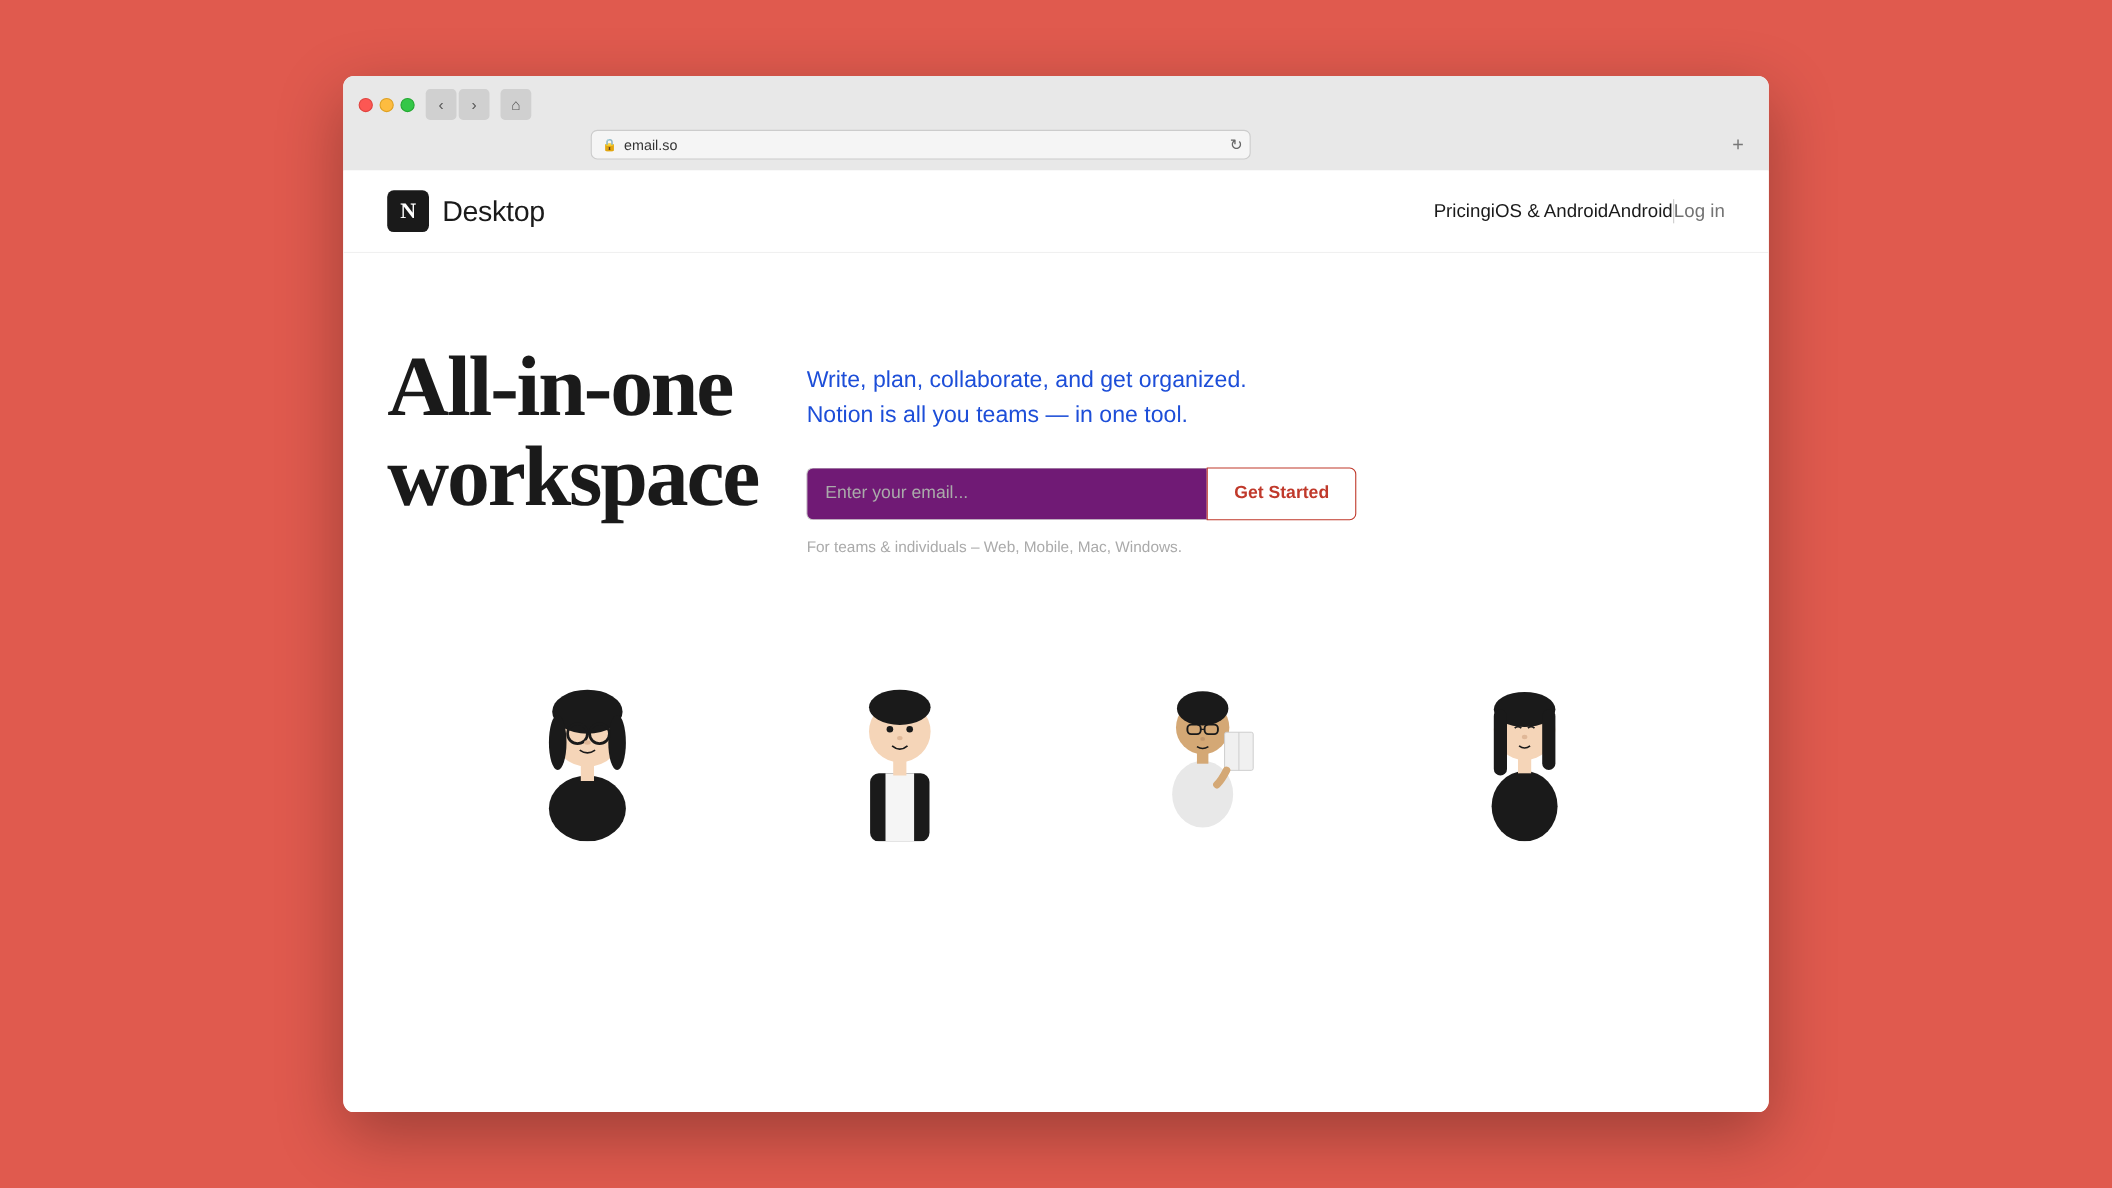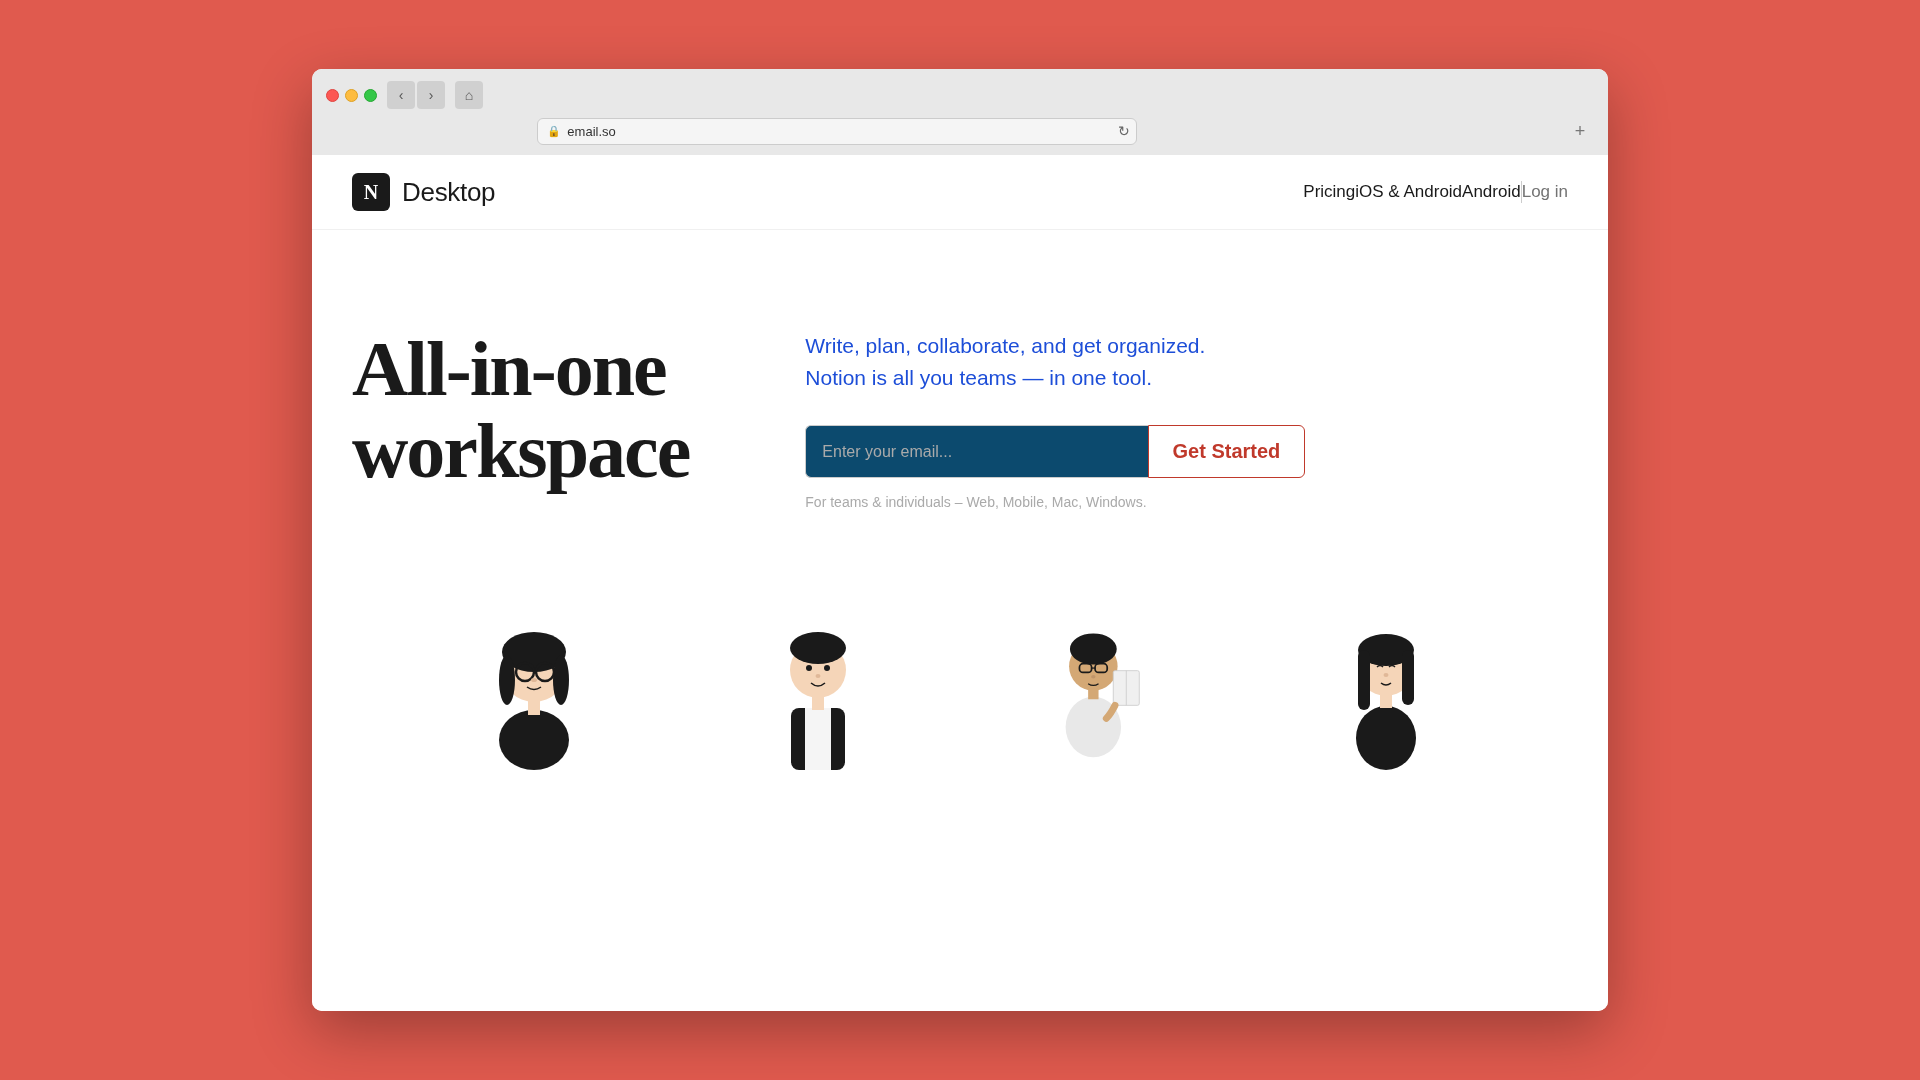--- a/index.html
+++ b/index.html
@@ -227,23 +227,23 @@
       font-size: 17px;
       color: #737373;
       text-decoration: none;
       cursor: pointer;
       font-weight: 400;
     }
 
     
     .hero {
       display: flex;
-      align-items: center;
+      align-items: flex-start;
       padding: 80px 40px 40px;
-      gap: 116px;
+      gap: 44px;
     }
 
     .hero-left {
       flex: 0 0 auto;
       max-width: 520px;
     }
 
     .hero-title {
       font-size: 78px;
       font-weight: 800;
@@ -275,33 +275,33 @@
 
     .email-input {
       flex: 1;
       padding: 14px 16px;
       font-size: 16px;
       border: 1.5px solid #ccc;
       border-right: none;
       border-radius: 6px 0 0 6px;
       outline: none;
       color: #aaa;
-      background: #0c4a6e;
+      background: #701a75;
     }
 
     .email-input::placeholder {
       color: #aaa;
     }
 
     .get-started-btn {
       padding: 14px 24px;
       background: #fff;
       border: 1.5px solid #c0392b;
       border-radius: 0 6px 6px 0;
-      font-size: 20px;
+      font-size: 16px;
       color: #c0392b;
       font-weight: 600;
       cursor: pointer;
       white-space: nowrap;
     }
 
     .platforms-text {
       font-size: 14px;
       color: #aaa;
     }

